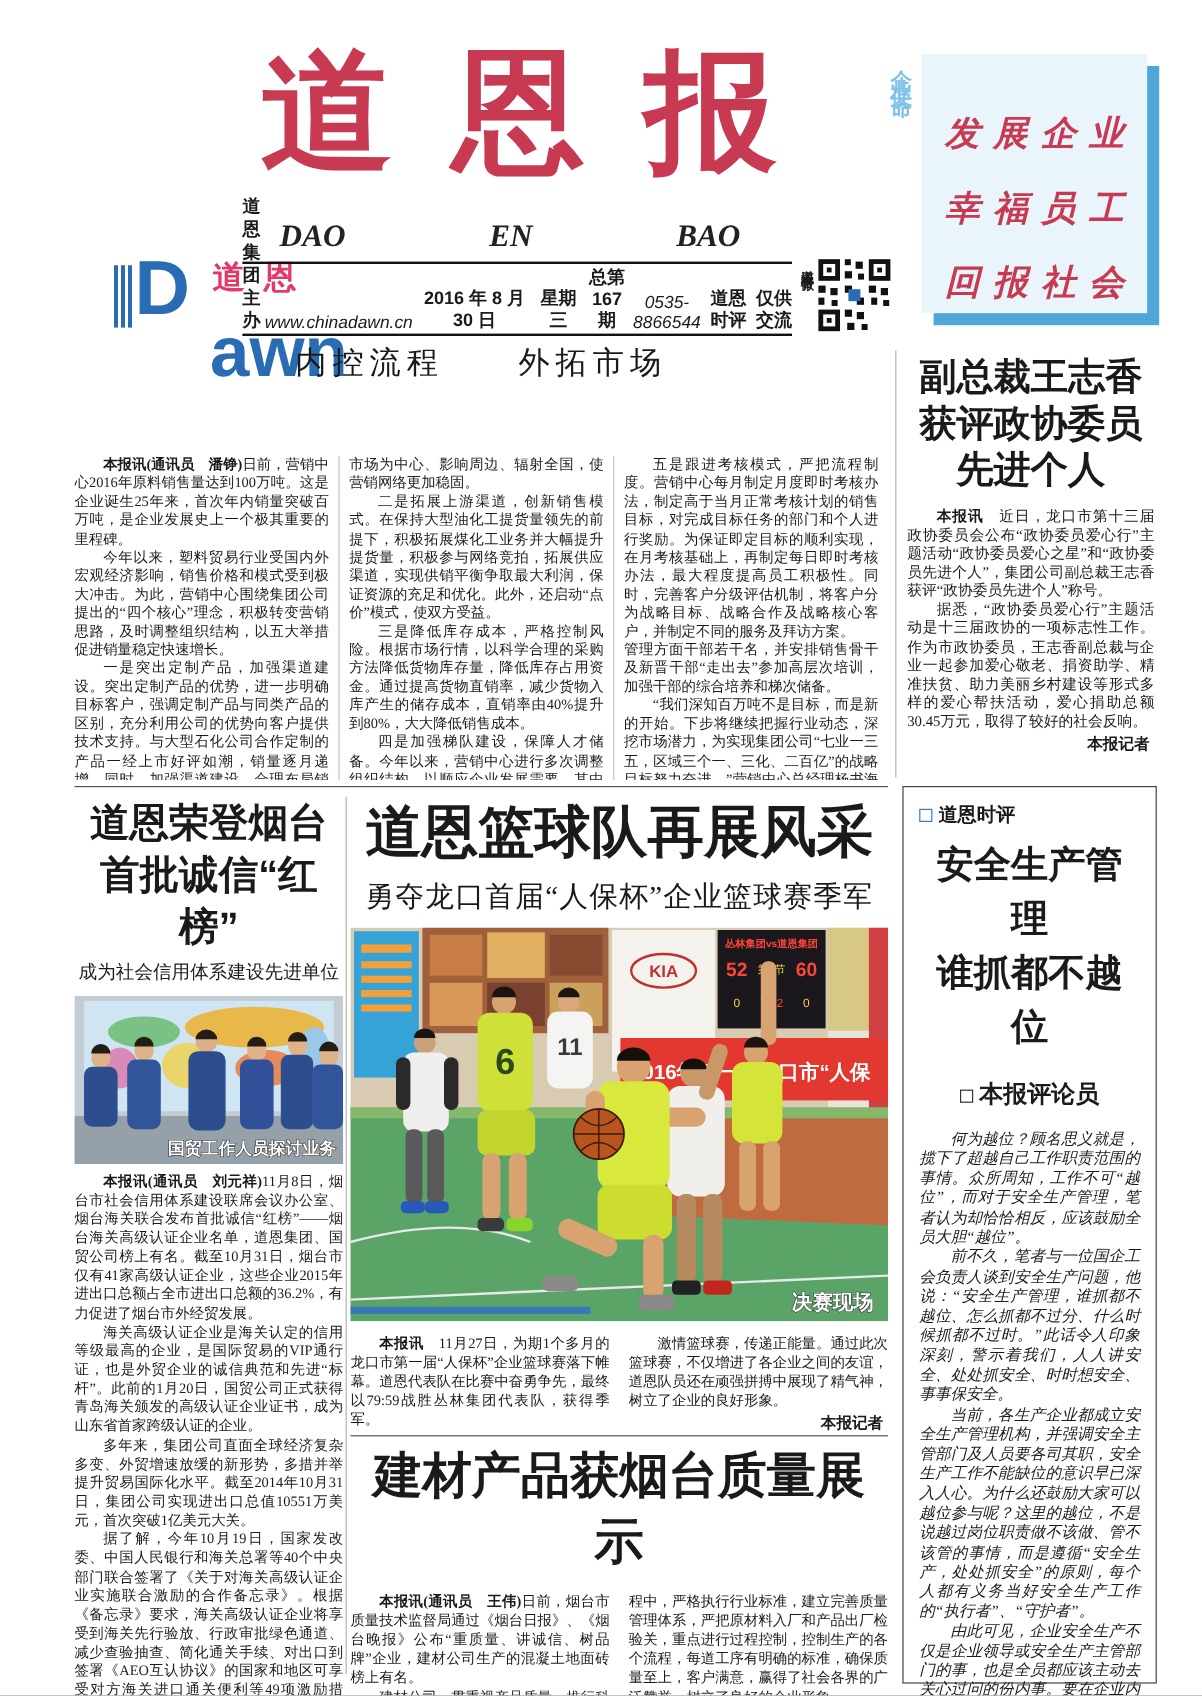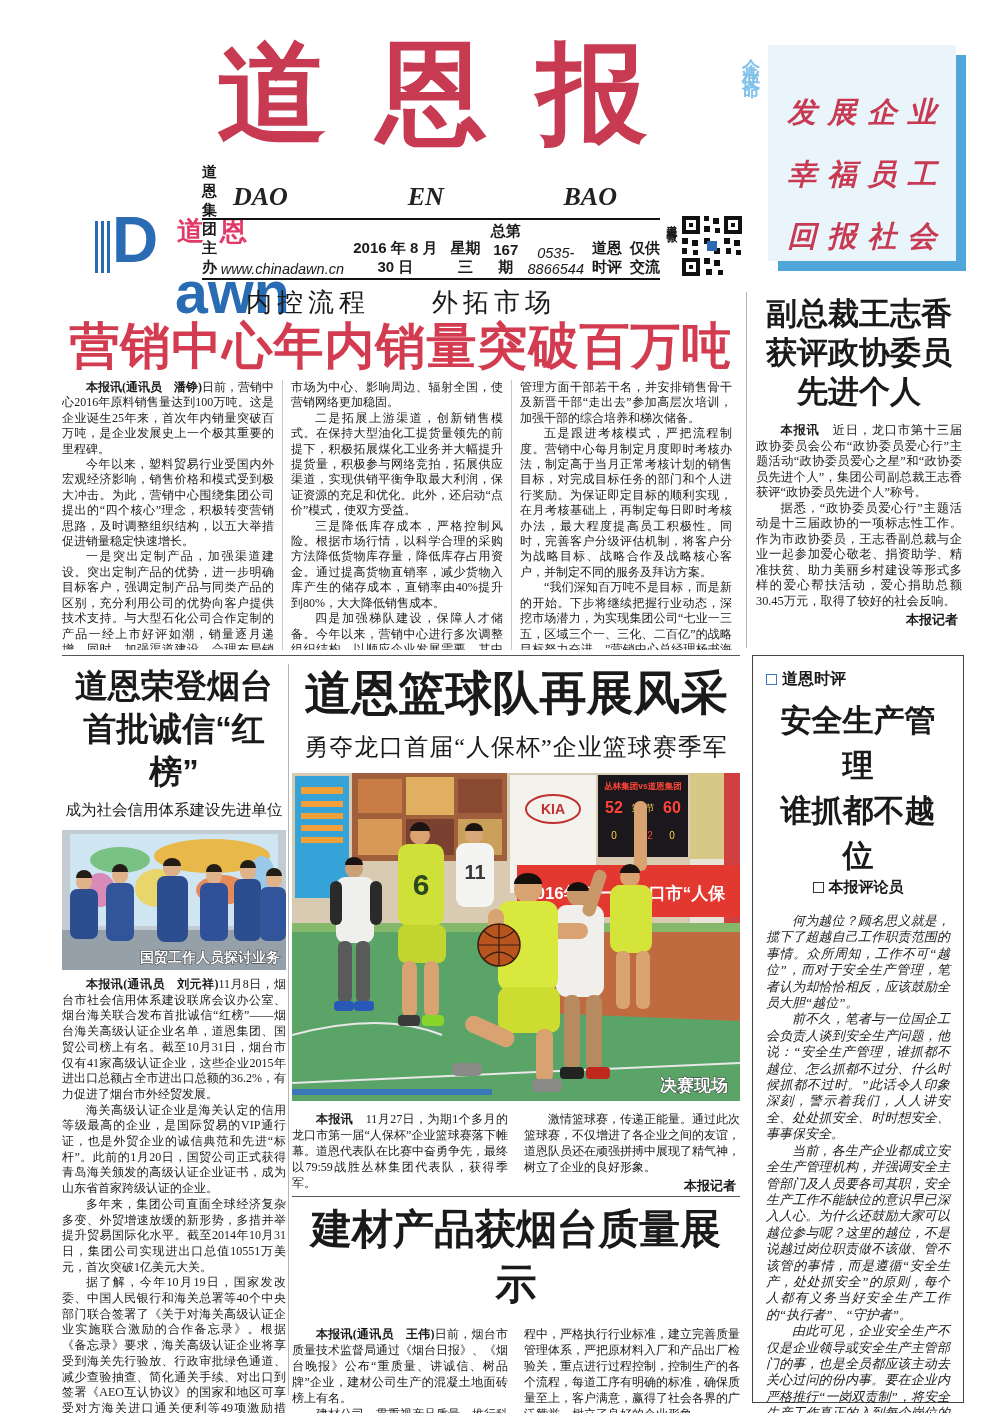--- a/index.html
+++ b/index.html
@@ -87,21 +87,21 @@
   .q-body .qcol+.qcol{ margin-left:16px; }
 
   
   .editorial{ left:752px; top:655px; width:212px; height:748px; border:1.5px solid #444;
     padding:13px 13px 0 13px; }
   .ed-label{ font-size:16px; font-weight:bold; }
   .sq{ display:inline-block; width:11px; height:11px; border:1.5px solid #3a78c8;
     margin-right:5px; vertical-align:-1px; }
   .sq.dark{ border-color:#333; }
   .ed-title{ text-align:center; font-size:31px; font-weight:bold; line-height:45px; margin-top:8px; }
-  .ed-byline{ text-align:center; font-size:15px; font-weight:bold; }
+  .ed-byline{ text-align:center; font-size:20px; font-weight:bold; margin-top:20px; }
   .ed-body{ margin-top:16px; font-size:13px; line-height:16.4px; font-style:italic; }
 
   svg text{ font-family:"Liberation Sans","DejaVu Sans",sans-serif; }
   .photo-caption-svg{ paint-order:stroke; stroke:#222; stroke-width:0.8px; fill:#fff; font-weight:bold; }
 </style>
 </head>
 <body>
 
 <div class="page">
 
@@ -187,36 +187,35 @@
     <span class="m-line">幸福员工</span>
     <span class="m-line">回报社会</span>
   </div>
 
   <div class="abs vrule" style="left:746px;top:292px;height:356px"></div>
   <div class="abs hrule" style="left:62px;top:655px;width:678px"></div>
   <div class="abs vrule" style="left:288px;top:664px;height:731px"></div>
   <div class="abs hrule" style="left:292px;top:1196px;width:448px"></div>
 
   <div class="abs kicker">内控流程　　外拓市场</div>
-  <h1 class="abs headline sans">营销中心年内销量突破百万吨</h1>
   <div class="abs main-cols body-text">
     <div class="col">
         <p><b>本报讯(通讯员　潘铮)</b>日前，营销中心2016年原料销售量达到100万吨。这是企业诞生25年来，首次年内销量突破百万吨，是企业发展史上一个极其重要的里程碑。</p>
         <p>今年以来，塑料贸易行业受国内外宏观经济影响，销售价格和模式受到极大冲击。为此，营销中心围绕集团公司提出的“四个核心”理念，积极转变营销思路，及时调整组织结构，以五大举措促进销量稳定快速增长。</p>
         <p>一是突出定制产品，加强渠道建设。突出定制产品的优势，进一步明确目标客户，强调定制产品与同类产品的区别，充分利用公司的优势向客户提供技术支持。与大型石化公司合作定制的产品一经上市好评如潮，销量逐月递增。同时，加强渠道建设，合理布局销售网络系统，以山东</p>
       </div>
     <div class="col">
         <p style="text-indent: 0px;">市场为中心、影响周边、辐射全国，使营销网络更加稳固。</p>
         <p>二是拓展上游渠道，创新销售模式。在保持大型油化工提货量领先的前提下，积极拓展煤化工业务并大幅提升提货量，积极参与网络竞拍，拓展供应渠道，实现供销平衡争取最大利润，保证资源的充足和优化。此外，还启动“点价”模式，使双方受益。</p>
         <p>三是降低库存成本，严格控制风险。根据市场行情，以科学合理的采购方法降低货物库存量，降低库存占用资金。通过提高货物直销率，减少货物入库产生的储存成本，直销率由40%提升到80%，大大降低销售成本。</p>
         <p>四是加强梯队建设，保障人才储备。今年以来，营销中心进行多次调整组织结构，以顺应企业发展需要。其中提拔销售、</p>
       </div>
     <div class="col">
+        <p>五是跟进考核模式，严把流程制度。营销中心每月制定月度即时考核办法，制定高于当月正常考核计划的销售目标，对完成目标任务的部门和个人进行奖励。为保证即定目标的顺利实现，在月考核基础上，再制定每日即时考核办法，最大程度提高员工积极性。同时，完善客户分级评估机制，将客户分为战略目标、战略合作及战略核心客户，并制定不同的服务及拜访方案。</p>
         <p style="text-indent: 0px;">管理方面干部若干名，并安排销售骨干及新晋干部“走出去”参加高层次培训，加强干部的综合培养和梯次储备。</p>
-        <p>五是跟进考核模式，严把流程制度。营销中心每月制定月度即时考核办法，制定高于当月正常考核计划的销售目标，对完成目标任务的部门和个人进行奖励。为保证即定目标的顺利实现，在月考核基础上，再制定每日即时考核办法，最大程度提高员工积极性。同时，完善客户分级评估机制，将客户分为战略目标、战略合作及战略核心客户，并制定不同的服务及拜访方案。</p>
         <p>“我们深知百万吨不是目标，而是新的开始。下步将继续把握行业动态，深挖市场潜力，为实现集团公司“七业一三五，区域三个一、三化、二百亿”的战略目标努力奋进。”营销中心总经理杨书海表示。</p>
       </div>
   </div>
 
   <div class="abs vp">
     <div class="vp-title sans">
       <div>副总裁王志香</div>
       <div>获评政协委员</div>
       <div>先进个人</div>
     </div>

